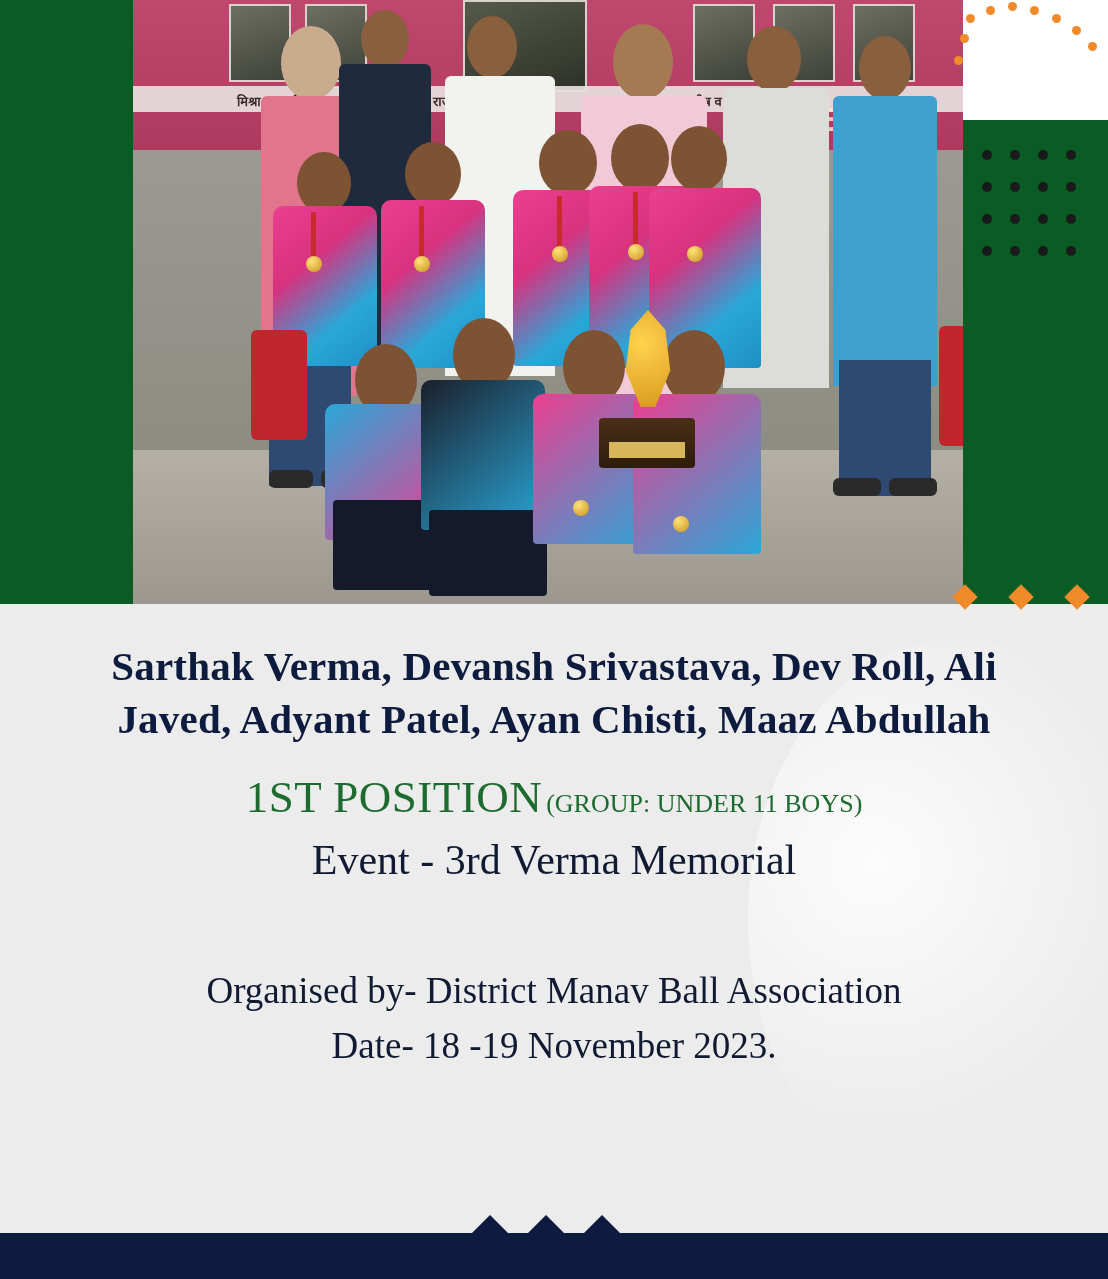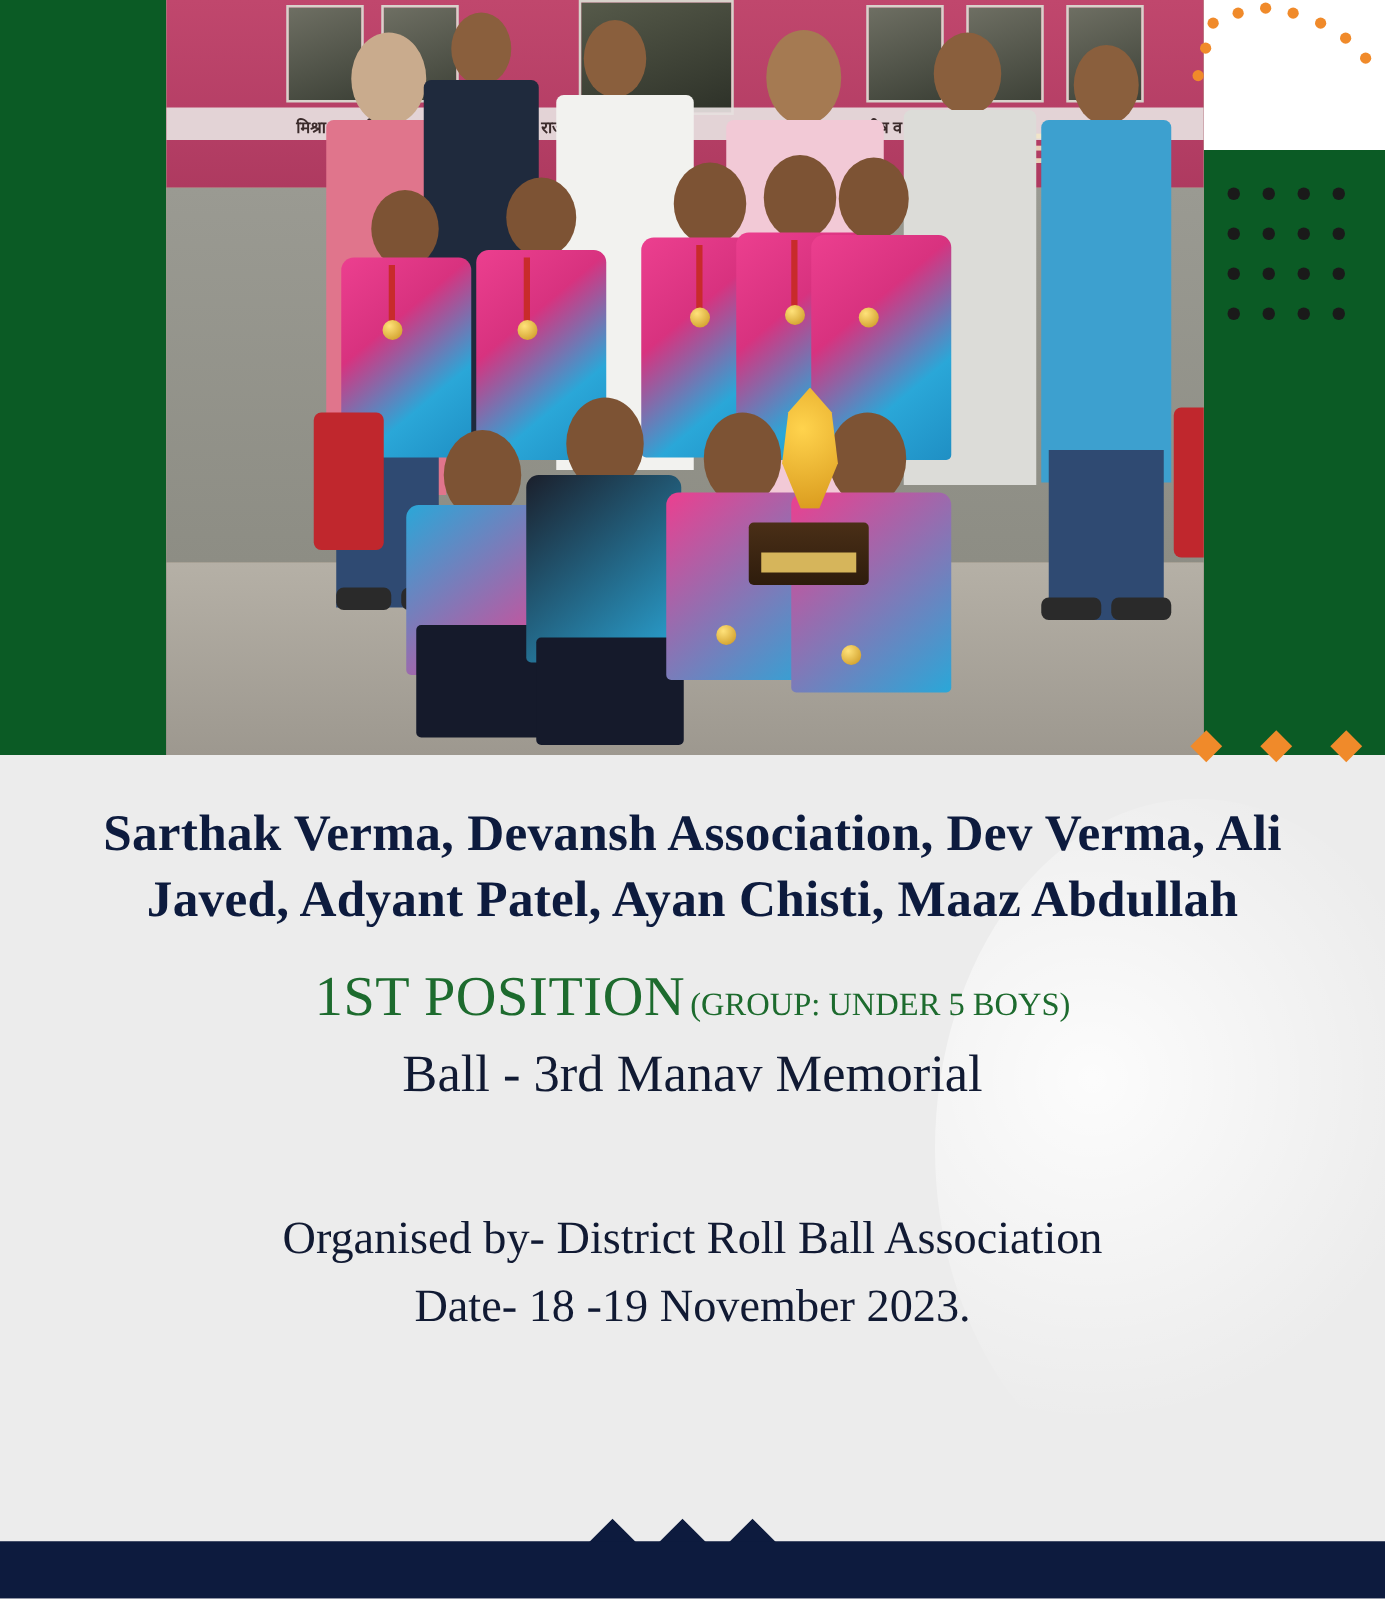--- a/index.html
+++ b/index.html
@@ -424,33 +424,33 @@
 
   <div class="diamond-row">
     <span style="left:6px; top:4px;"></span>
     <span style="left:62px; top:4px;"></span>
     <span style="left:118px; top:4px;"></span>
   </div>
 
   <div class="swoosh"></div>
 
   <div class="content">
-    <div class="names">Sarthak Verma, Devansh Association, Dev Verma, Ali Javed, Adyant Patel, Ayan Chisti, Maaz Abdullah</div>
+    <div class="names">Sarthak Verma, Devansh Srivastava, Dev Roll, Ali Javed, Adyant Patel, Ayan Chisti, Maaz Abdullah</div>
 
     <div class="position-line">
       <span class="position-main">1ST POSITION</span>
-      <span class="position-group">(GROUP: UNDER 5 BOYS)</span>
+      <span class="position-group">(GROUP: UNDER 11 BOYS)</span>
     </div>
 
     <div class="event-line">
-      <div>Ball - 3rd  Manav Memorial</div>
+      <div>Event - 3rd  Verma Memorial</div>
     </div>
 
     <div class="organised">
-      <div>Organised by-  District Roll Ball Association</div>
+      <div>Organised by-  District Manav Ball Association</div>
       <div>Date-  18 -19  November 2023.</div>
     </div>
   </div>
 
   <svg class="bottom-zigzag" viewBox="0 0 1108 34" preserveAspectRatio="none">
     <polygon points="462,34 490,6 518,34 546,6 574,34 602,6 630,34 630,34 462,34" fill="#0d1b3e"></polygon>
     <polygon points="462,34 490,8 518,34" fill="#0d1b3e"></polygon>
   </svg>
   <div class="bottom-bar"></div>
 

